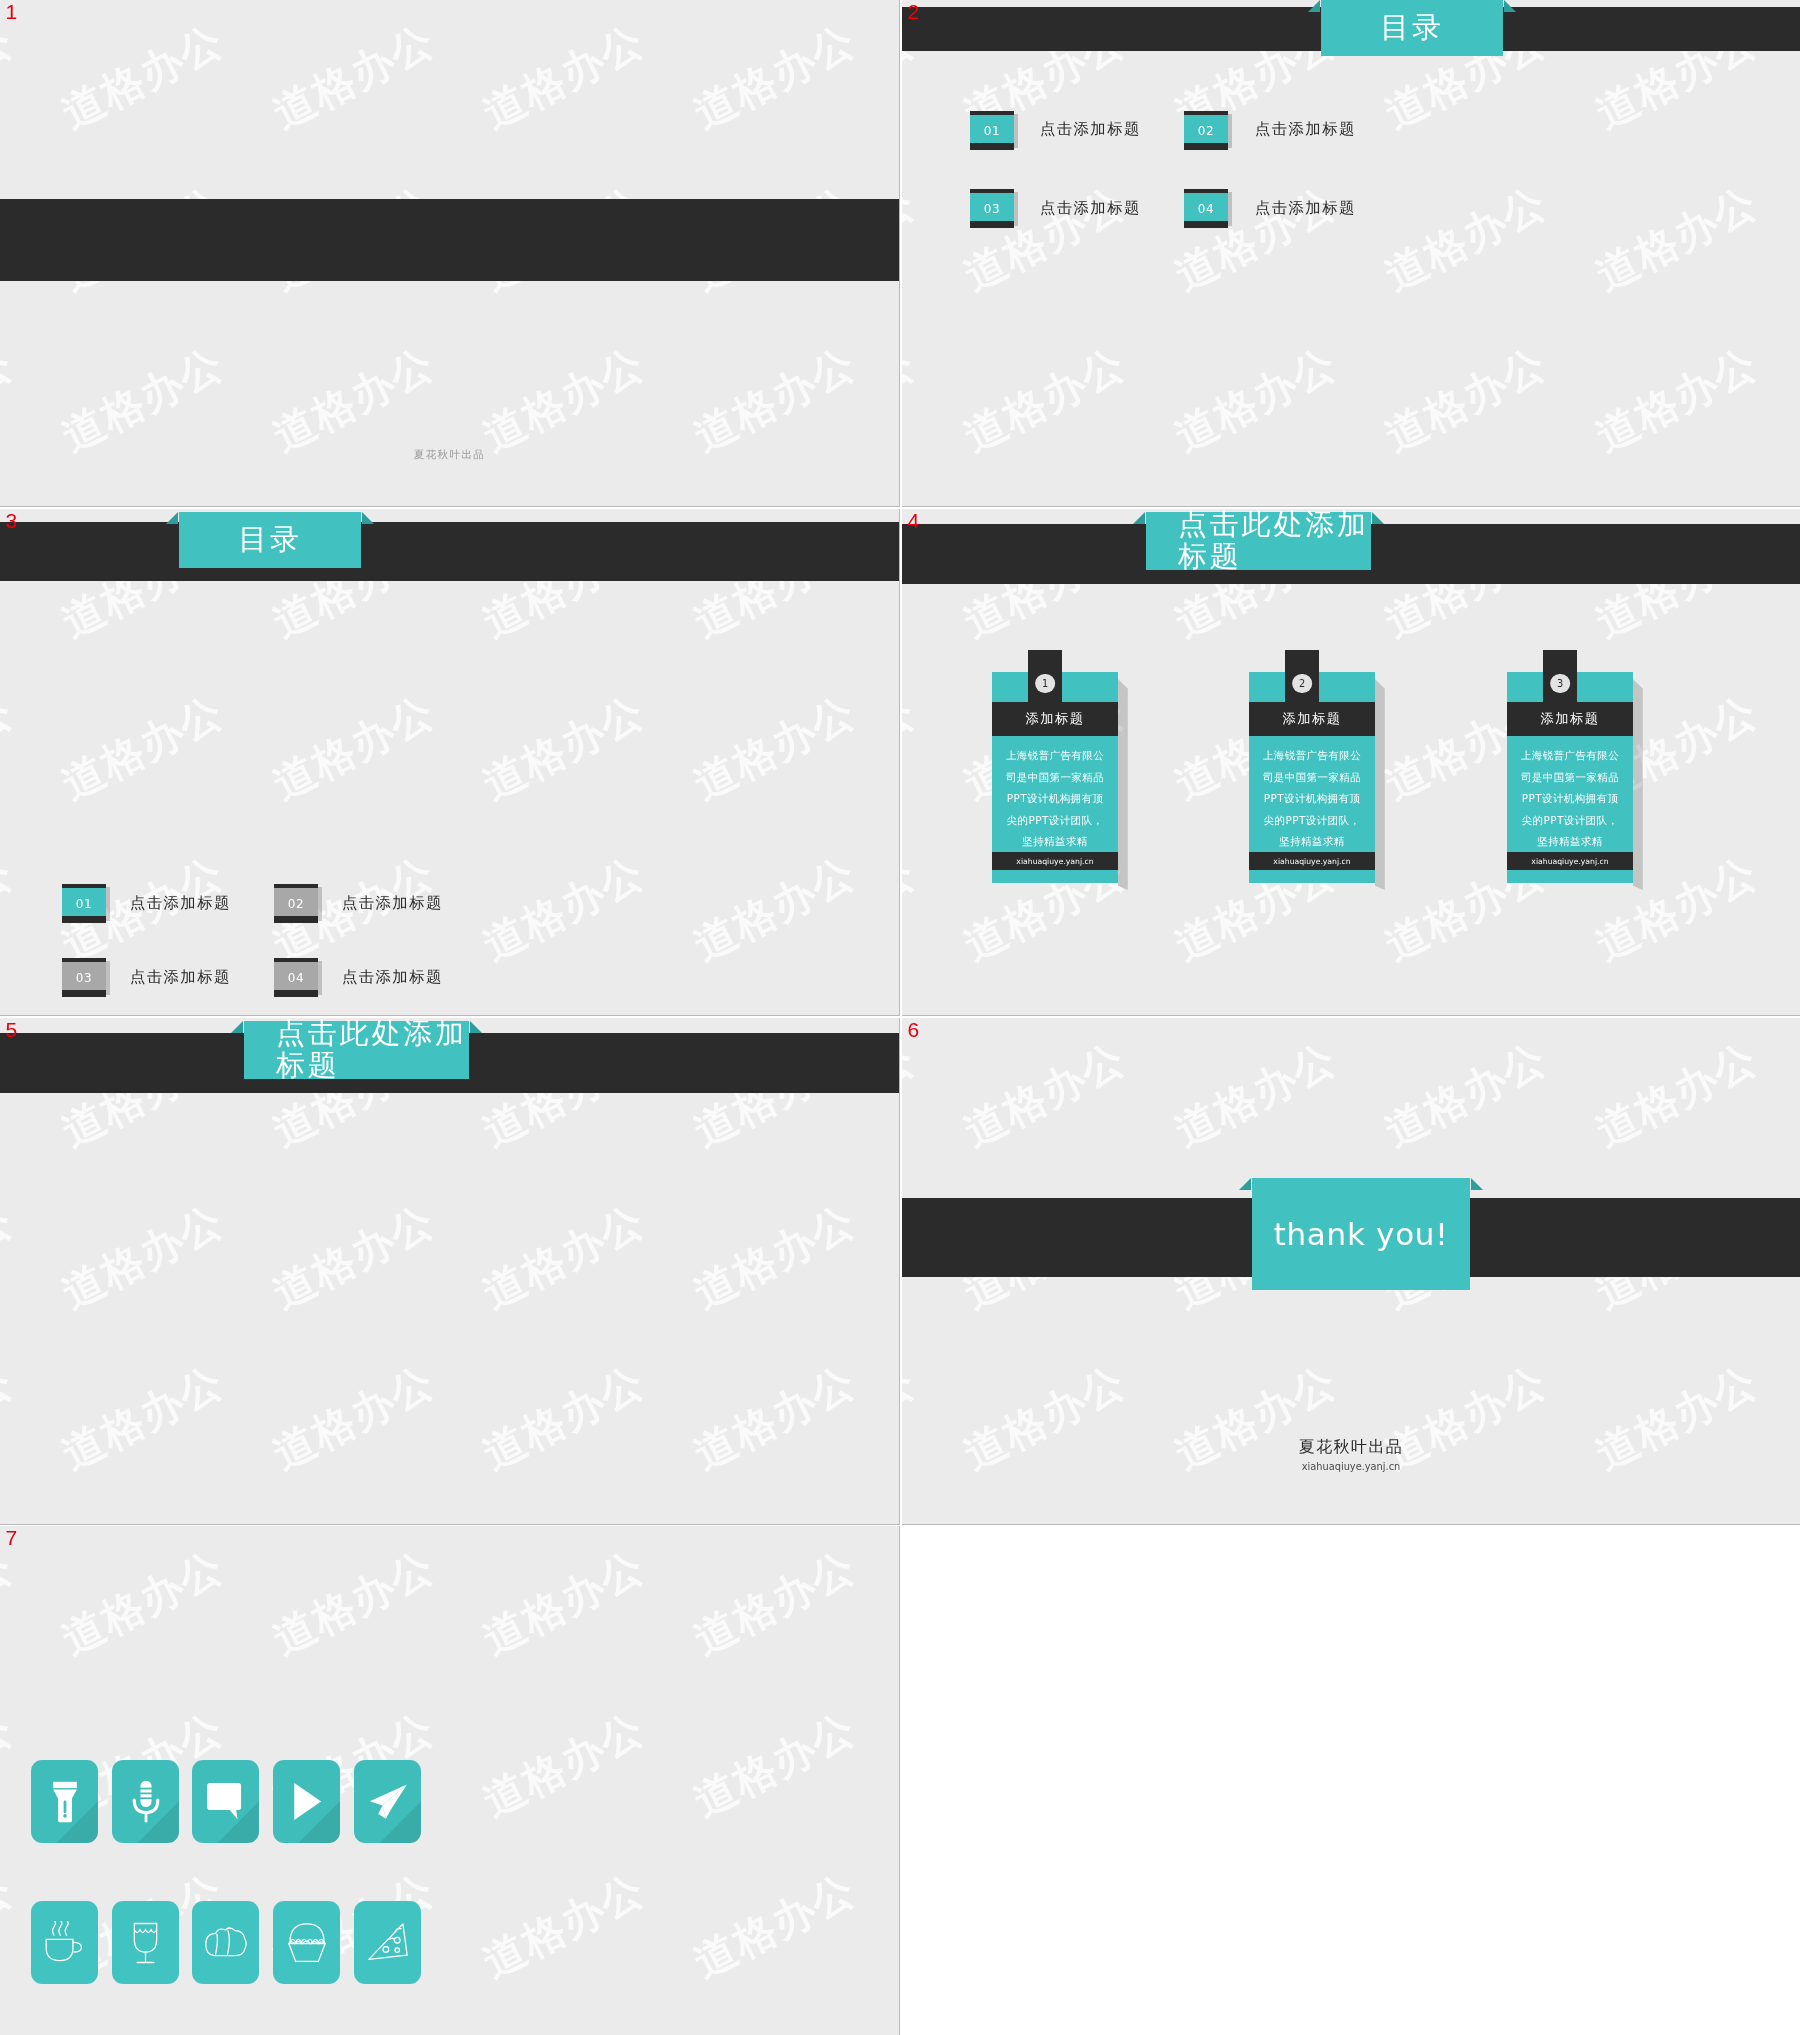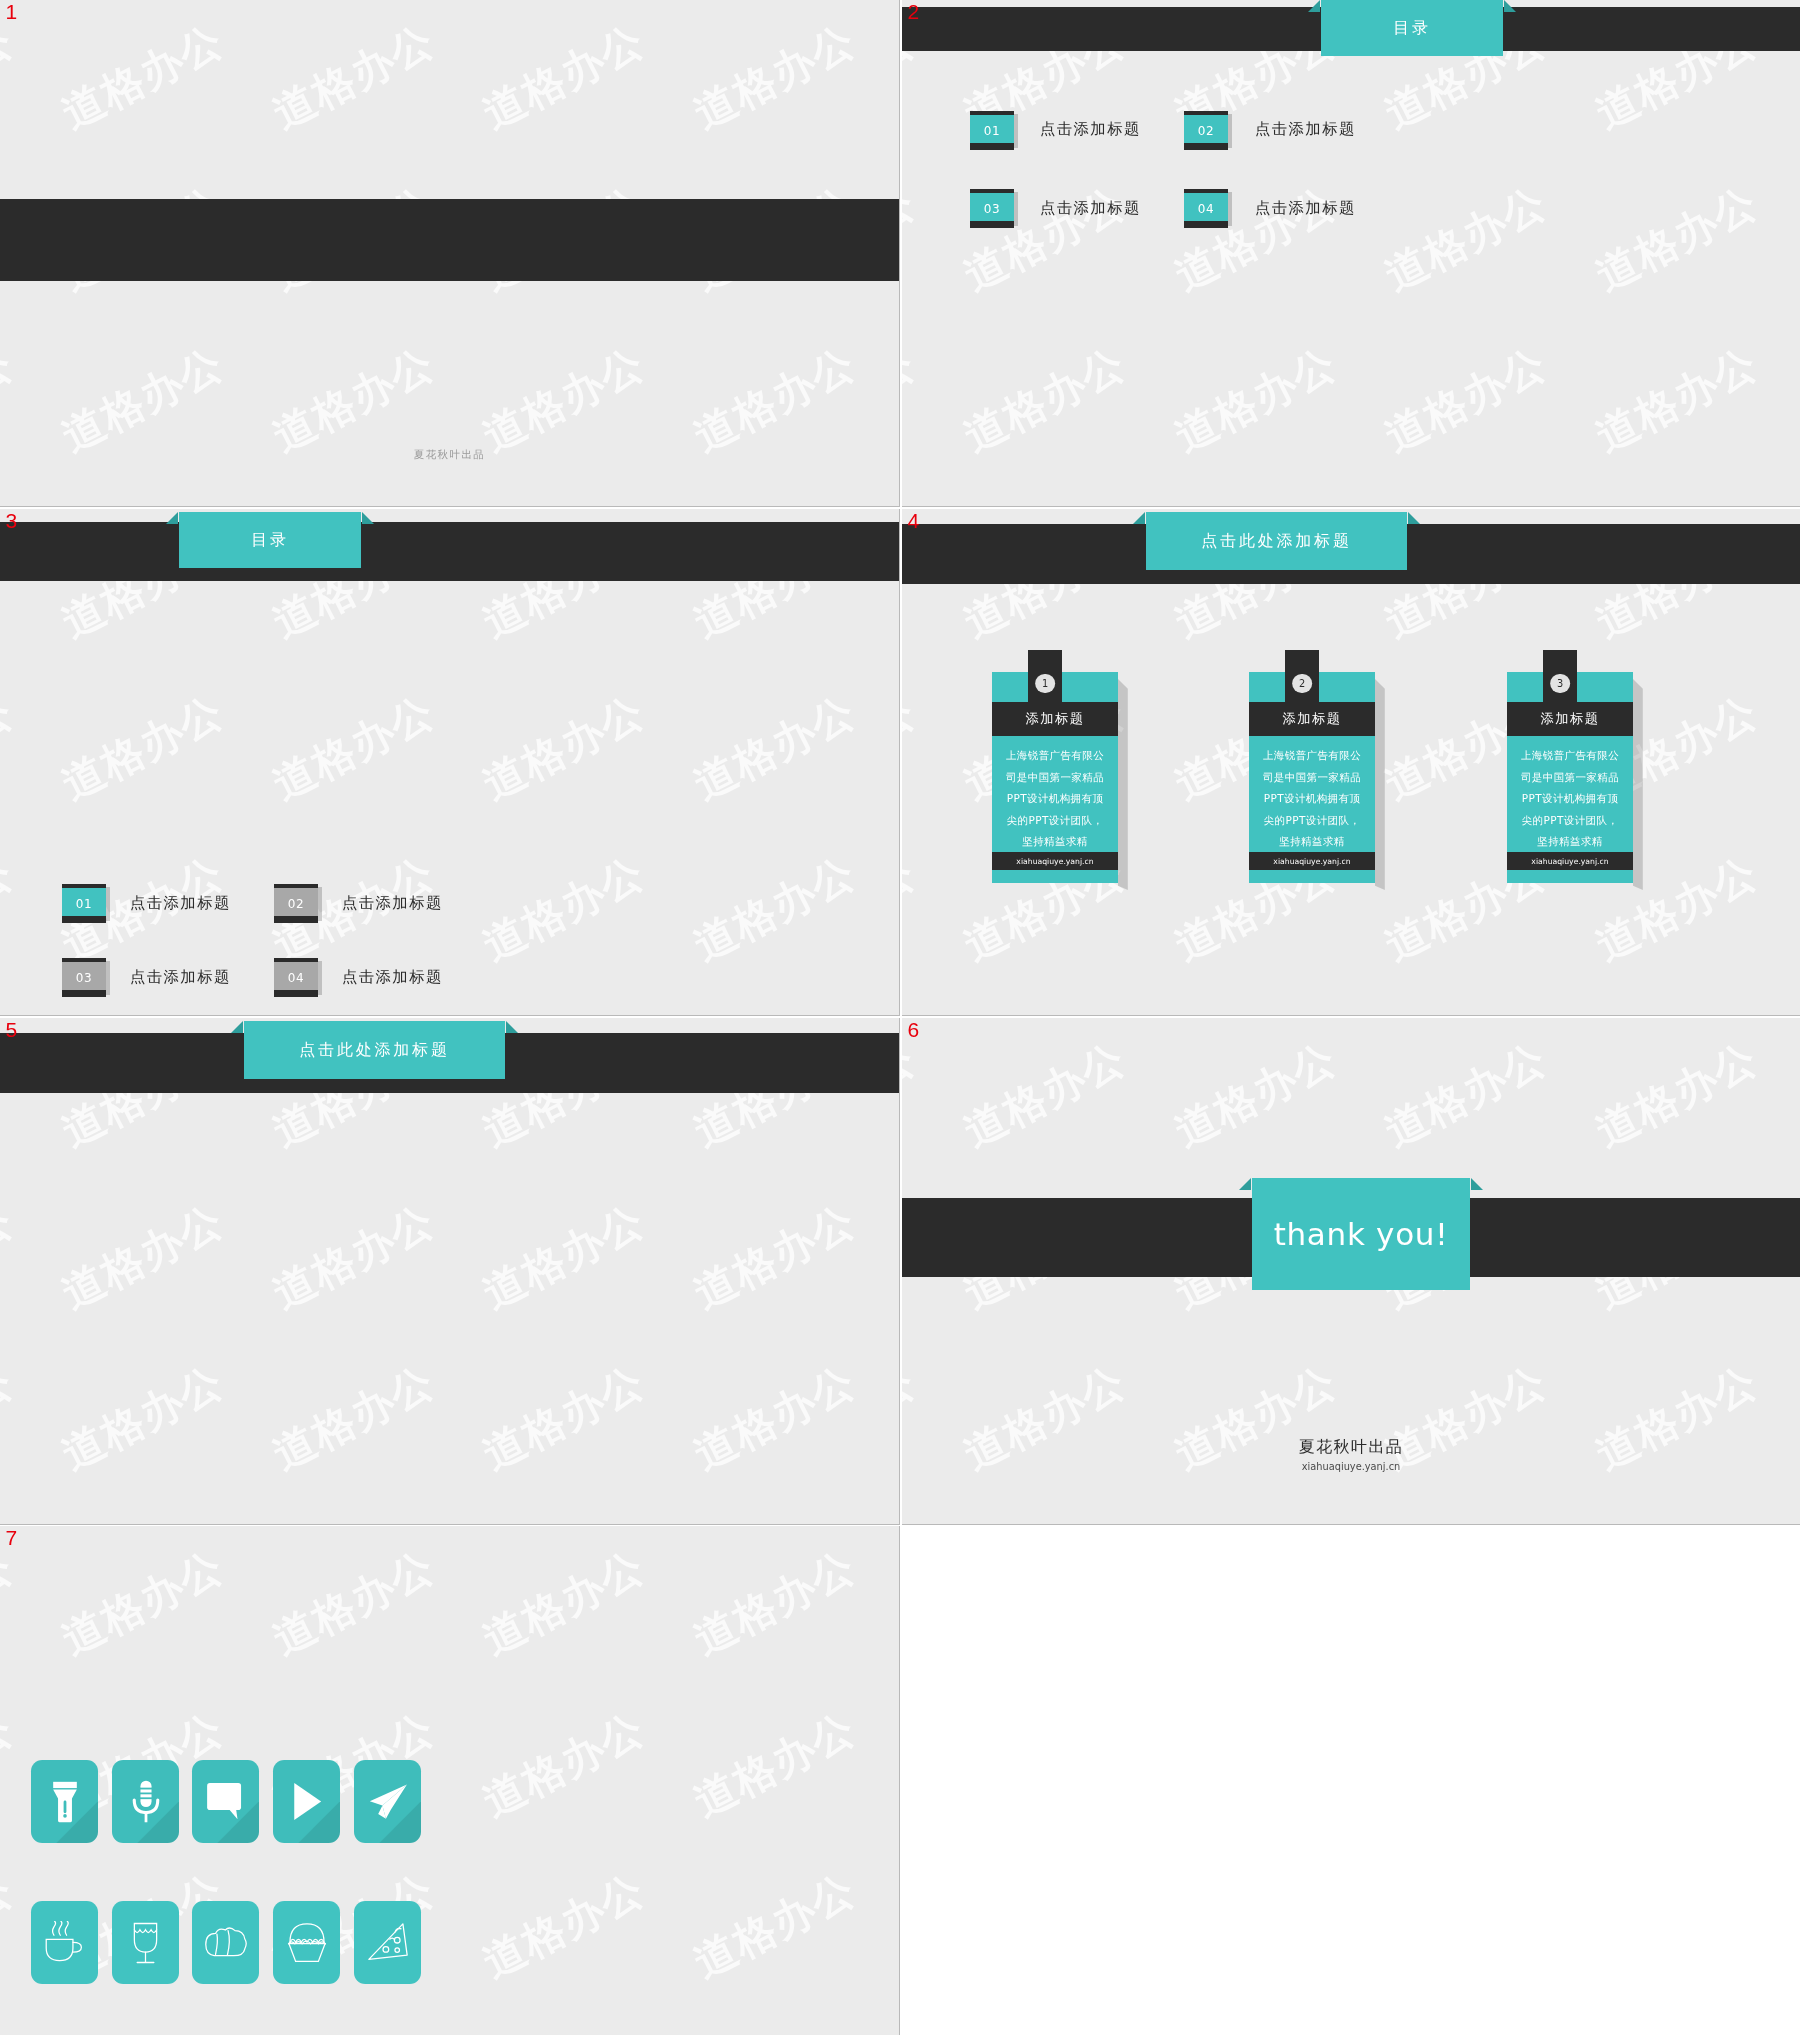--- a/index.html
+++ b/index.html
@@ -113,22 +113,22 @@
     font-size:10.5px; color:#9b9b9b; letter-spacing:1.4px;
     font-family:"DejaVu Sans", sans-serif;
   }
 
   
   .hdr-ribbon { top:7px; height:44px; }
   .hdr-banner {
     width:182px; height:56px;
     top:0px; z-index:12;
   }
-  .hdr-banner.wide { width:261px; height:58px; }
-  .hdr-banner .banner-title { font-size:16px; }
+  .hdr-banner.wide { width:225px; height:58px;padding-left:32px; }
+  .hdr-banner .banner-title { font-size:29px; }
 
   
   .numbox {
     position:absolute; z-index:14;
     width:44px; height:39px;
   }
   .numbox .cap, .numbox .base {
     position:absolute; left:0; width:44px; height:7px;
     background:#2b2b2b;
   }

